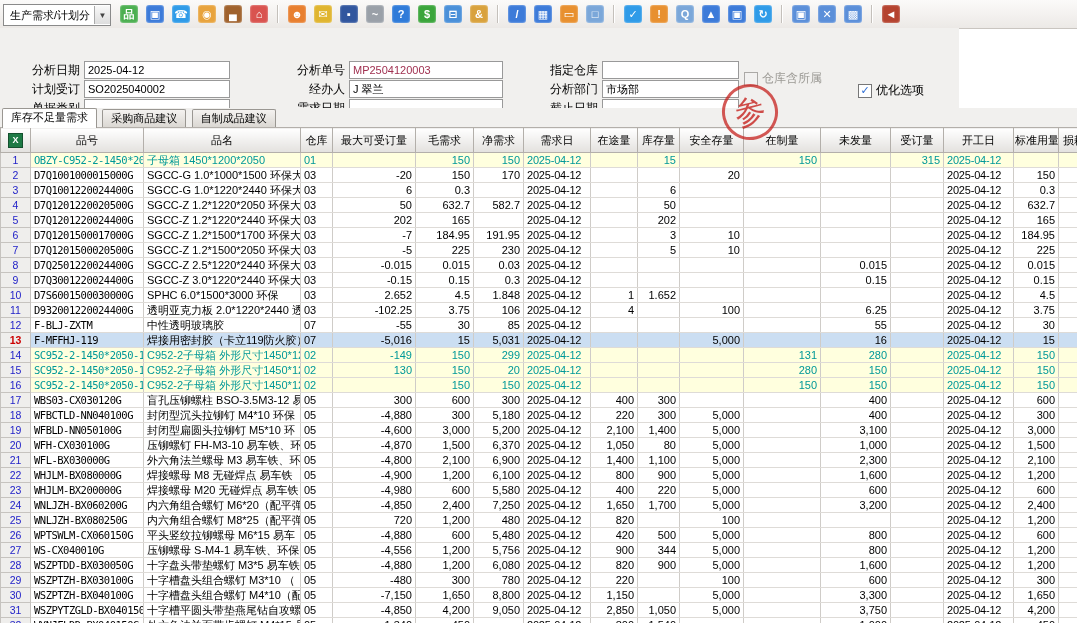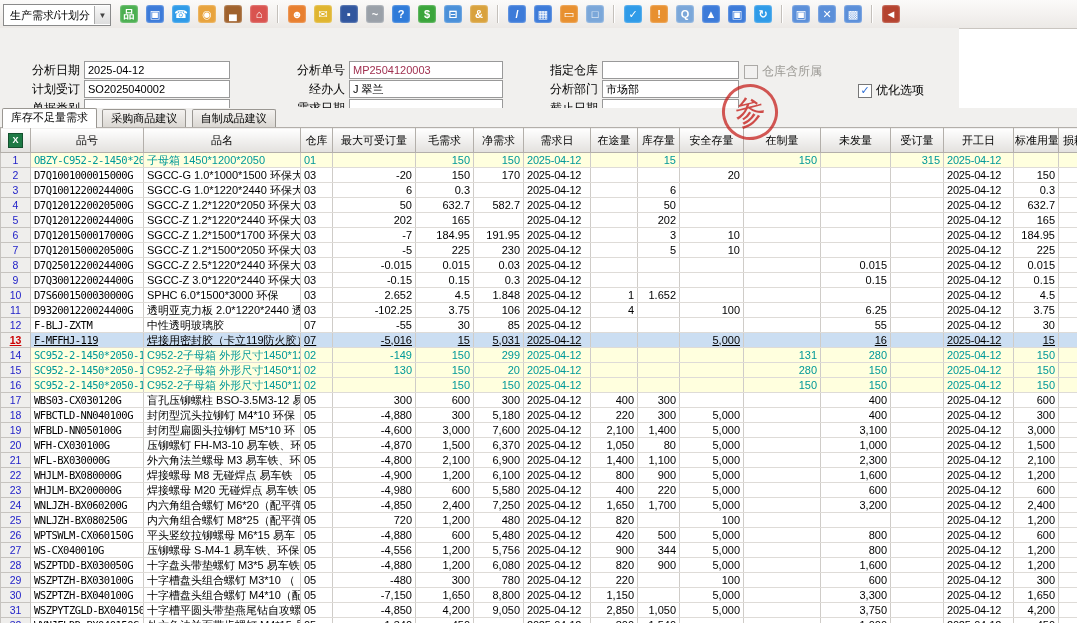--- a/index.html
+++ b/index.html
@@ -45,21 +45,21 @@
   table.grid{border-collapse:collapse;table-layout:fixed;width:1100px;font-size:11px;}
   .grid th{height:24px;background:linear-gradient(#FFFFFF,#E3E1DE);border:1px solid #B3AFAA;
            font-weight:normal;font-size:11px;padding:0 1px;white-space:nowrap;overflow:hidden;text-align:center;}
   .grid td{height:14px;line-height:13px;border-right:1px solid #CFCCC8;border-bottom:1px solid #DEDBD7;
            padding:0 3px;white-space:nowrap;overflow:hidden;}
   .grid td.rn{background:#EFEEEC;border:1px solid #C6C3BF;color:#2222C8;text-align:center;
               font-size:10.5px;padding:0 1px;}
   .grid tr.selected td.rn{color:#CC0000;font-weight:bold;}
   .grid tr.accent td{color:#009898;background:#FFFFDE;}
   .grid tr.accent td.rn{color:#2222C8;background:#EFEEEC;}
-  .grid tr.selected td{background:#CBDEF2;text-decoration:underline;}
+  .grid tr.selected td{background:#CBDEF2;}
   .grid tr.selected td.rn{background:#EFEEEC;}
   td.al{text-align:left;}
   td.ar{text-align:right;}
   td.ad{text-align:left;font-family:"Liberation Sans",sans-serif;letter-spacing:-.2px;}
   td.code{font-family:"DejaVu Sans Mono","Liberation Mono",monospace;font-size:10.5px;letter-spacing:-.5px;}
   .xlicon{width:13px;height:13px;margin:0 auto;background:#1E7A45;border:1px solid #14502E;color:#fff;
           font-size:9px;line-height:12px;font-weight:bold;text-align:center;}
   .redck{color:#CC2222;font-weight:bold;}
   .rglyph{font-family:"Liberation Serif","DejaVu Serif",serif;font-style:italic;font-weight:bold;font-size:11px;}
 </style>
@@ -108,21 +108,21 @@
     </div>
 </div>
 
 <div class="formarea">
   <div class="lbl" style="left:14px;top:33px;width:66px;">分析日期</div>
   <div class="fld" style="left:84px;top:33px;width:138px;">2025-04-12</div>
   <div class="lbl" style="left:279px;top:33px;width:66px;">分析单号</div>
   <div class="fld" style="left:349px;top:33px;width:146px;color:#A03050;">MP2504120003</div>
   <div class="lbl" style="left:532px;top:33px;width:66px;">指定仓库</div>
   <div class="fld" style="left:602px;top:33px;width:129px;"></div>
-  <div class="cbrow dis" style="left:744px;top:35px;">
+  <div class="cbrow dis" style="left:744px;top:42px;">
     <span class="cb off"></span>
     <span>仓库含所属</span>
   </div>
 
   <div class="lbl" style="left:14px;top:52px;width:66px;">计划受订</div>
   <div class="fld" style="left:84px;top:52px;width:138px;">SO2025040002</div>
   <div class="lbl" style="left:279px;top:52px;width:66px;">经办人</div>
   <div class="fld" style="left:349px;top:52px;width:146px;">J 翠兰</div>
   <div class="lbl" style="left:532px;top:52px;width:66px;">分析部门</div>
   <div class="fld" style="left:602px;top:52px;width:129px;">市场部</div>
@@ -545,21 +545,21 @@
           <td class="ar">300</td>
           <td class="ar"></td>
         </tr>
         <tr>
           <td class="rn">19</td>
           <td class="al code">WFBLD-NN050100G</td>
           <td class="al">封闭型扁圆头拉铆钉 M5*10 环</td>
           <td class="al">05</td>
           <td class="ar">-4,600</td>
           <td class="ar">3,000</td>
-          <td class="ar">7,600</td>
+          <td class="ar">5,200</td>
           <td class="ad">2025-04-12</td>
           <td class="ar">2,100</td>
           <td class="ar">1,400</td>
           <td class="ar">5,000</td>
           <td class="ar"></td>
           <td class="ar">3,100</td>
           <td class="ar"></td>
           <td class="ad">2025-04-12</td>
           <td class="ar">3,000</td>
           <td class="ar"></td>

